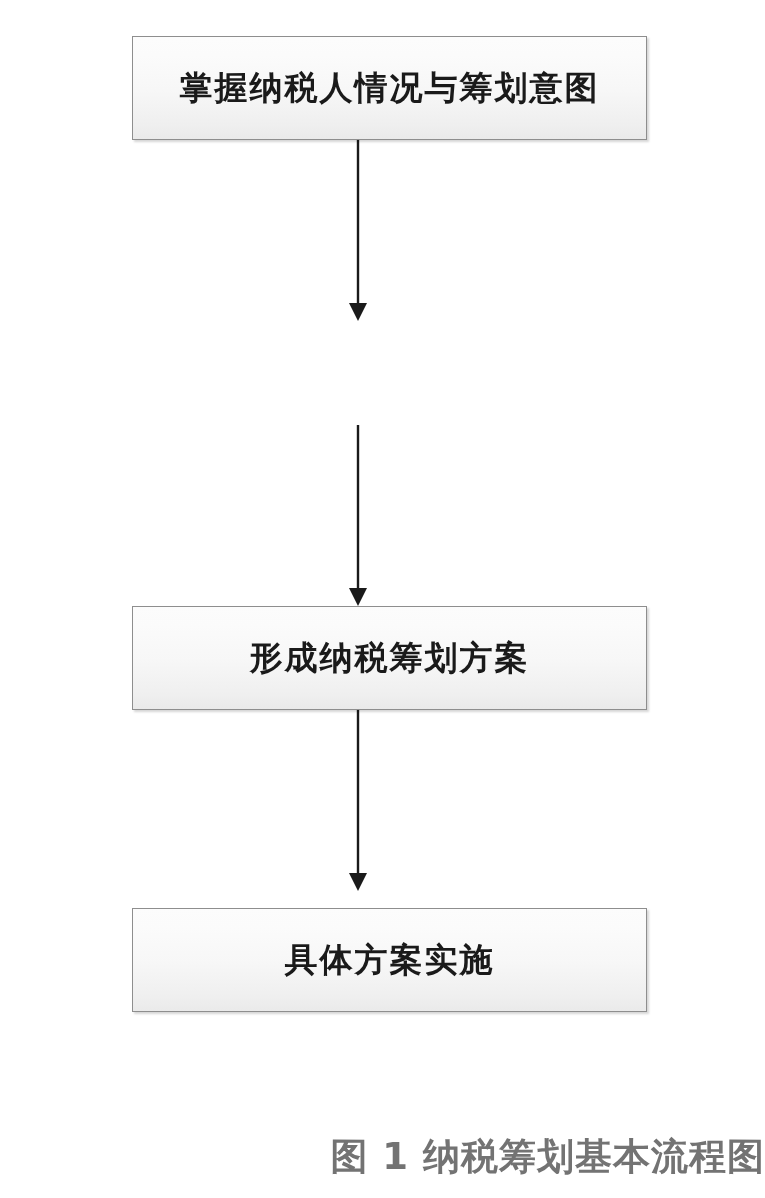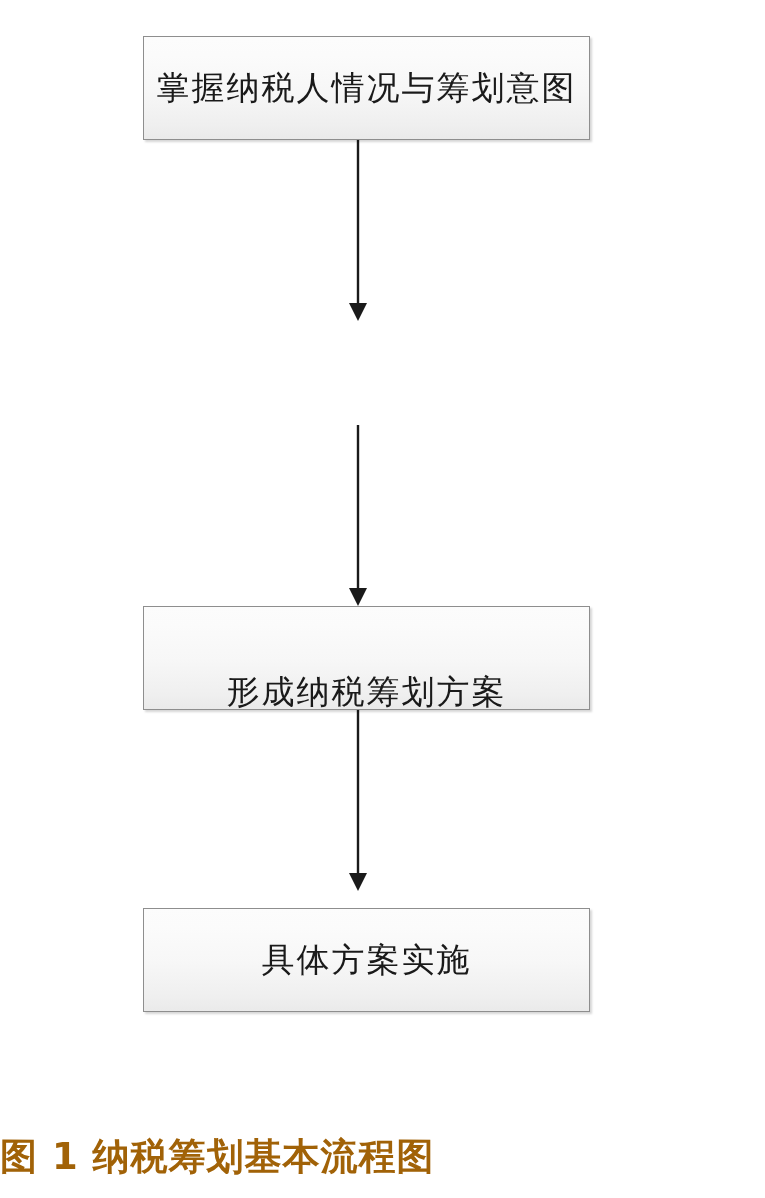--- a/index.html
+++ b/index.html
@@ -16,73 +16,74 @@
     position: relative;
     width: 765px;
     height: 1198px;
     background: #ffffff;
     overflow: hidden;
   }
 
   
   .flow-box {
     position: absolute;
-    left: 143px;
-    width: 447px;
+    left: 132px;
+    width: 515px;
     height: 104px;
     box-sizing: border-box;
     border: 1px solid #8e8e8e;
     background: linear-gradient(to bottom,
                 #fcfcfc 0%,
                 #fbfbfb 18%,
                 #f7f7f7 52%,
                 #efefef 86%,
                 #eaeaea 100%);
     box-shadow: 2px 2px 2px rgba(0, 0, 0, 0.16);
     display: flex;
     align-items: center;
     justify-content: center;
+    font-weight: bold;
   }
 
   .flow-box .box-label {
     font-family: "Liberation Serif", "DejaVu Serif", serif;
     font-size: 33px;
     line-height: 1;
     color: #1a1a1a;
     letter-spacing: 2px;
     white-space: nowrap;
     text-align: center;
   }
 
   #box-0 { top: 36px; }
   #box-1 { top: 321px; }
-  #box-2 { top: 606px; align-items: flex-end; }
+  #box-2 { top: 606px; }
   #box-3 { top: 891px; margin-top: 17px; }
 
   
   .connector {
     position: absolute;
     left: 0;
     top: 0;
     width: 765px;
     height: 1198px;
     pointer-events: none;
   }
 
   
   #figure-caption {
     position: absolute;
     left: 0;
     top: 1132px;
     width: 765px;
-    text-align: left;
+    text-align: right;
     font-family: "DejaVu Sans", "Liberation Sans", sans-serif;
     font-size: 37px;
     font-weight: bold;
-    color: #a16207;
+    color: #737373;
     letter-spacing: 1px;
     white-space: nowrap;
   }
 </style>
 </head>
 <body>
 
 <div id="page">
 
   <svg class="connector" viewBox="0 0 765 1198" xmlns="http://www.w3.org/2000/svg">

